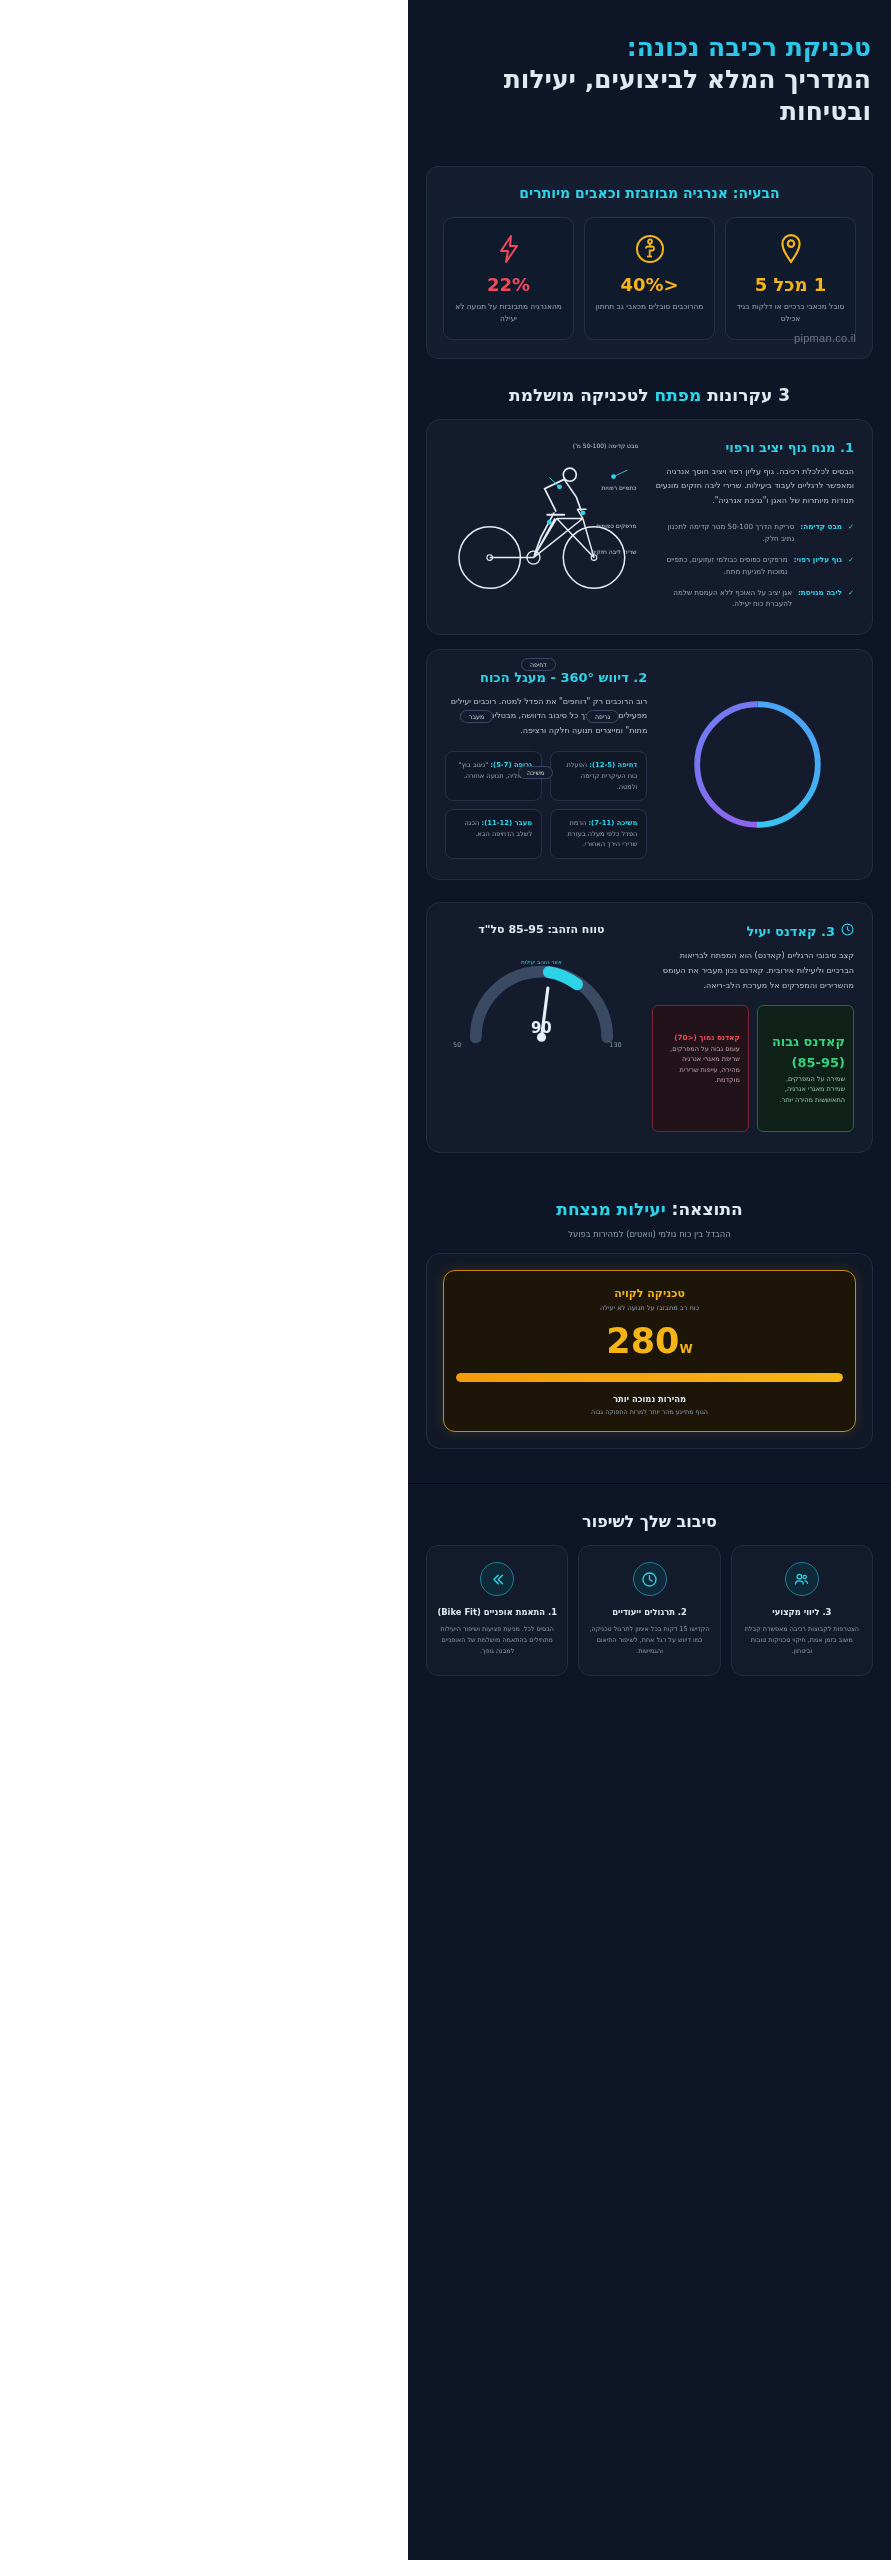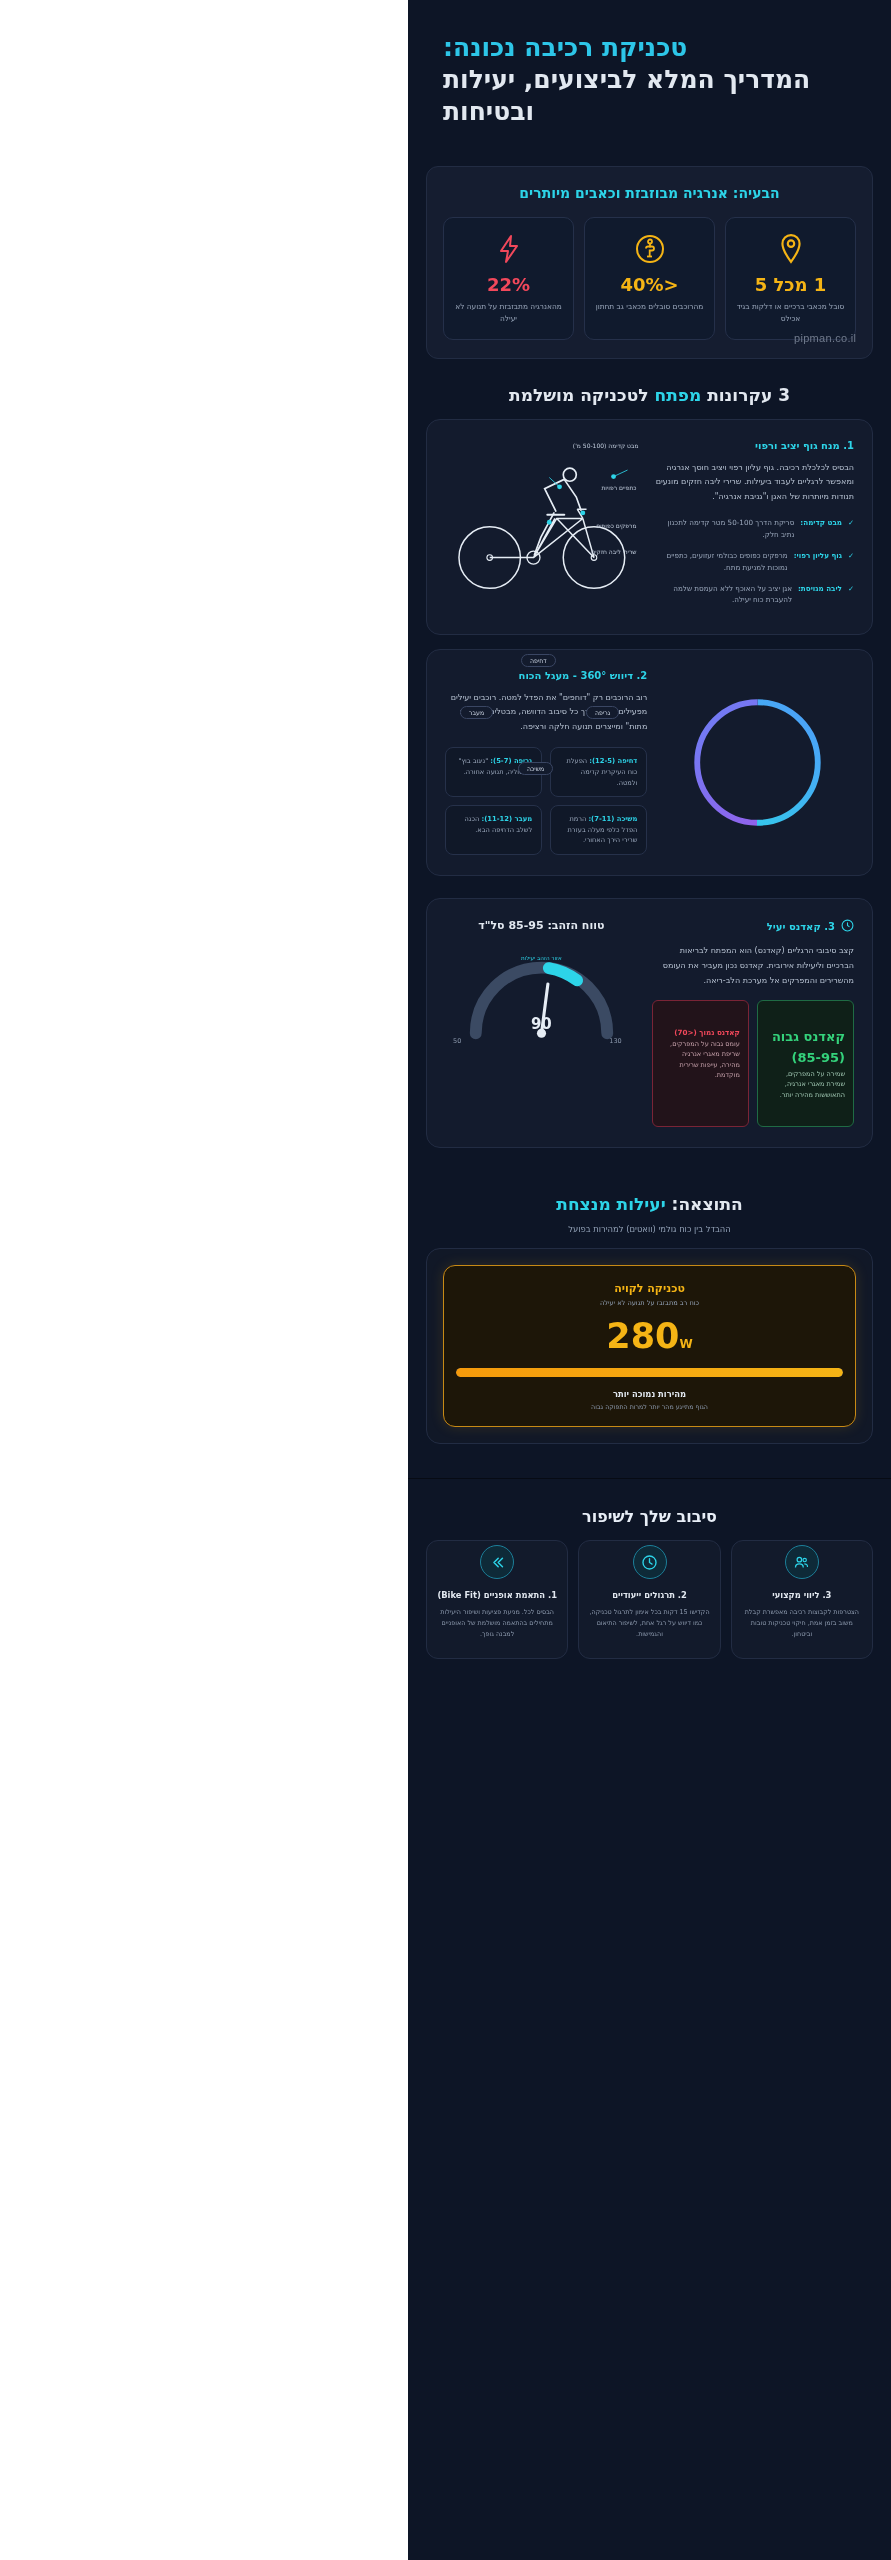--- a/index.html
+++ b/index.html
@@ -23,21 +23,21 @@
     top:332px;
     left:386px;
     font-size:11px;
     color:#707a8c;
     letter-spacing:.3px;
     direction:ltr;
     font-family:"Liberation Sans", sans-serif;
   }
 
   
-  .hero { padding:32px 35px 24px; text-align:left; }
+  .hero { padding:32px 20px 24px; text-align:right; }
   .hero h1 { font-size:25px; line-height:1.28; font-weight:700; }
   .hero .t1 { color:#2dc6e8; display:block; }
   .hero .t2 { color:#e2e8f0; display:block; }
   .hero p {
     margin-top:14px;
     font-size:8.6px;
     line-height:1.75;
     color:#94a3b8;
     max-width:330px;
     margin-left:auto; margin-right:auto;
@@ -91,21 +91,21 @@
     margin:14px 18px;
     background:#131b2d;
     border:1px solid #222c43;
     border-radius:14px;
     padding:20px 18px;
     display:flex;
     gap:14px;
   }
   .pcard .txt { flex:1.02; min-width:0; }
   .pcard .art { flex:1; min-width:0; position:relative; }
-  .pcard h3 { font-size:10px; font-weight:700; color:#2dd4e8; margin-bottom:10px; }
+  .pcard h3 { font-size:13px; font-weight:700; color:#2dd4e8; margin-bottom:10px; }
   .pcard h3 .num { color:#2dd4e8; }
   .pcard .body { font-size:8px; line-height:1.85; color:#b9c4d4; margin-bottom:12px; }
   .bullets { display:flex; flex-direction:column; gap:9px; }
   .bl { display:flex; gap:6px; font-size:7.2px; line-height:1.65; }
   .bl .k { color:#2dd4e8; font-weight:700; white-space:nowrap; flex-shrink:0; }
   .bl .v { color:#9aa7bb; }
   .bl .tick { color:#2dd4e8; flex-shrink:0; }
   .p2-left { flex:1; display:flex; align-items:center; justify-content:center; }
   .p2-right { flex:1.05; }
   .phase-boxes { display:flex; flex-direction:column; gap:8px; margin-top:12px; }
@@ -149,21 +149,21 @@
   .rcard .rn b.c { color:#2dd4e8; }
 
   
   .cta-head { text-align:center; font-size:16px; font-weight:700; color:#e8eef7; margin:28px 0 14px; }
   .cta-grid { display:flex; gap:10px; margin:0 18px 30px; }
   .ccard {
     flex:1;
     background:#121a2b;
     border:1px solid #222c43;
     border-radius:12px;
-    padding:4px 10px 18px;
+    padding:16px 10px 18px;
     text-align:center;
   }
   .ccircle {
     width:34px; height:34px; border-radius:50%;
     background:#0e2a38; border:1px solid #1c7f99;
     margin:0 auto 10px;
     display:flex; align-items:center; justify-content:center;
   }
   .ccard .ct { font-size:8.4px; font-weight:700; color:#e2e8f0; line-height:1.45; margin-bottom:6px; }
   .ccard .cb { font-size:6.4px; color:#8c99ad; line-height:1.7; }

